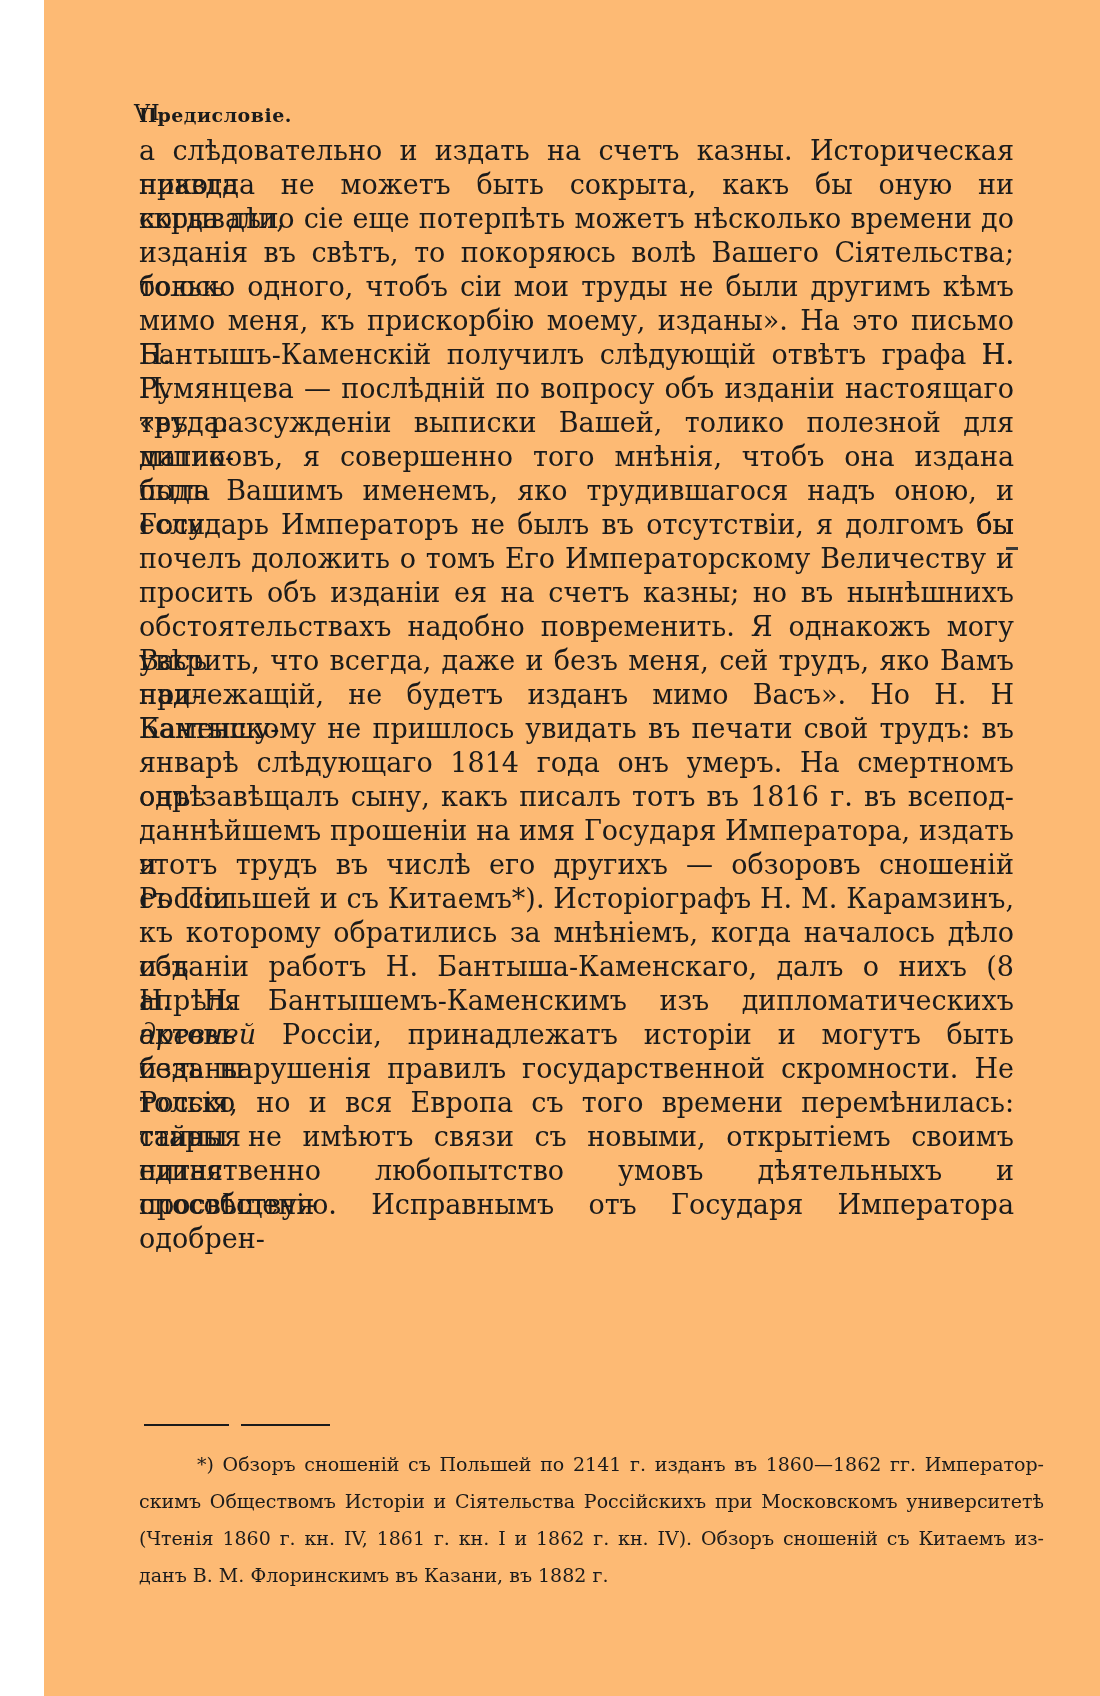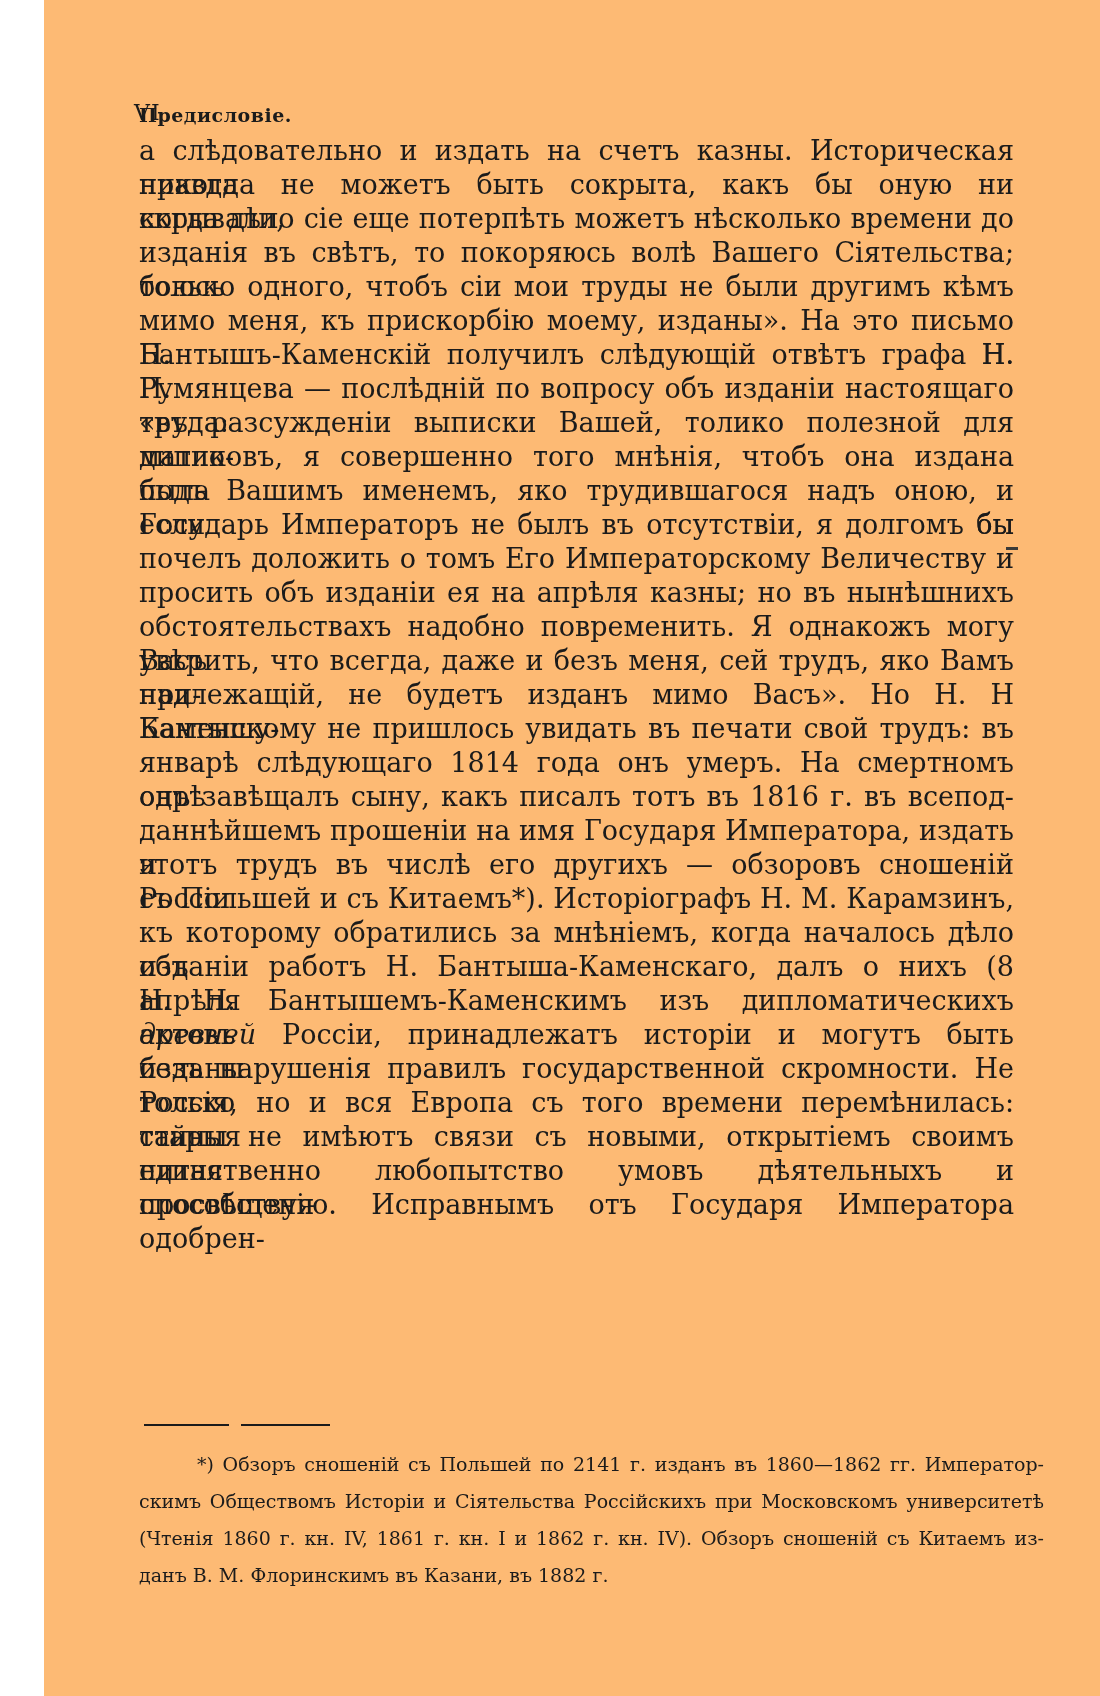--- a/index.html
+++ b/index.html
@@ -103,21 +103,21 @@
       <div class="line"><span>изданія въ свѣтъ, то покоряюсь волѣ Вашего Сіятельства; боюсь</span></div>
       <div class="line"><span>только одного, чтобъ сіи мои труды не были другимъ кѣмъ</span></div>
       <div class="line"><span>мимо меня, къ прискорбію моему, изданы». На это письмо Н. Н.</span></div>
       <div class="line"><span>Бантышъ-Каменскій получилъ слѣдующій отвѣтъ графа Н. П.</span></div>
       <div class="line"><span>Румянцева — послѣдній по вопросу объ изданіи настоящаго труда:</span></div>
       <div class="line"><span>«въ разсужденіи выписки Вашей, толико полезной для дипло-</span></div>
       <div class="line"><span>матиковъ, я совершенно того мнѣнія, чтобъ она издана была</span></div>
       <div class="line"><span>подъ Вашимъ именемъ, яко трудившагося надъ оною, и если бы</span></div>
       <div class="line"><span>Государь Императоръ не былъ въ отсутствіи, я долгомъ бы</span></div>
       <div class="line"><span>почелъ доложить о томъ Его Императорскому Величеству и</span></div>
-      <div class="line"><span>просить объ изданіи ея на апрѣля казны; но въ нынѣшнихъ</span></div>
+      <div class="line"><span>просить объ изданіи ея на счетъ казны; но въ нынѣшнихъ</span></div>
       <div class="line"><span>обстоятельствахъ надобно повременить. Я однакожъ могу Васъ</span></div>
       <div class="line"><span>увѣрить, что всегда, даже и безъ меня, сей трудъ, яко Вамъ при-</span></div>
       <div class="line"><span>надлежащій, не будетъ изданъ мимо Васъ». Но Н. Н Бантышу-</span></div>
       <div class="line"><span>Каменскому не пришлось увидать въ печати свой трудъ: въ</span></div>
       <div class="line"><span>январѣ слѣдующаго 1814 года онъ умеръ. На смертномъ одрѣ</span></div>
       <div class="line"><span>онъ завѣщалъ сыну, какъ писалъ тотъ въ 1816 г. въ всепод-</span></div>
       <div class="line"><span>даннѣйшемъ прошеніи на имя Государя Императора, издать и</span></div>
       <div class="line"><span>этотъ трудъ въ числѣ его другихъ — обзоровъ сношеній Россіи</span></div>
       <div class="line"><span>съ Польшей и съ Китаемъ*). Исторіографъ Н. М. Карамзинъ,</span></div>
       <div class="line"><span>къ которому обратились за мнѣніемъ, когда началось дѣло объ</span></div>

